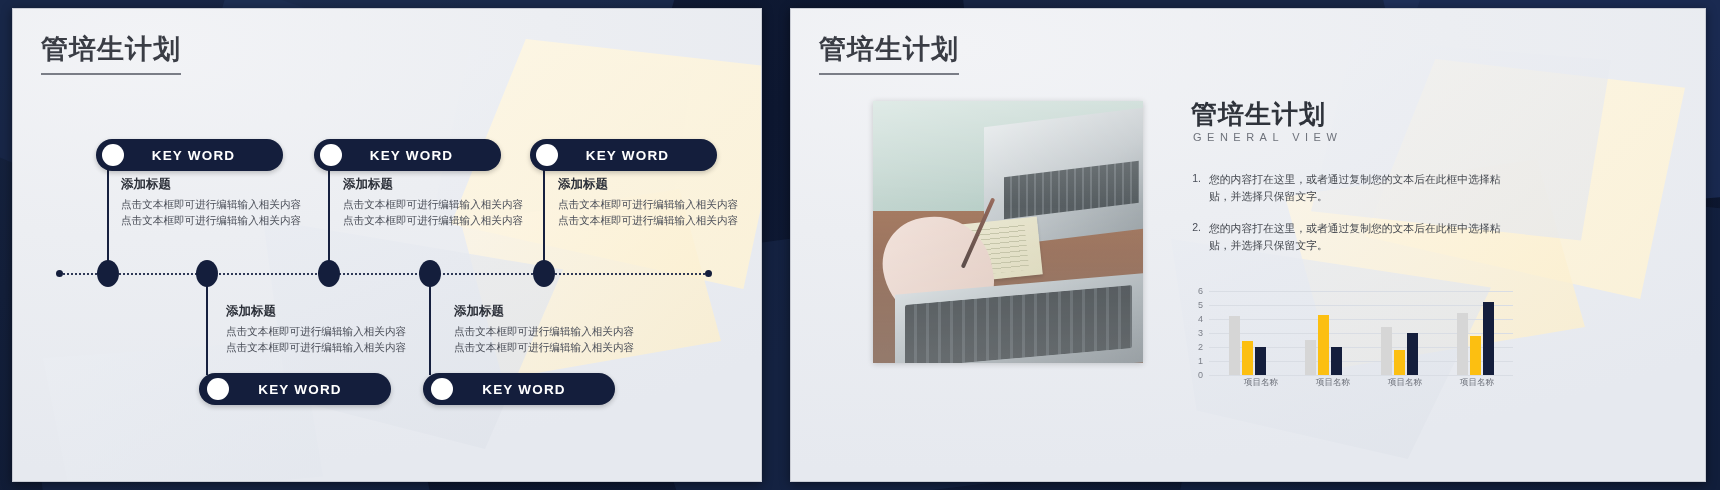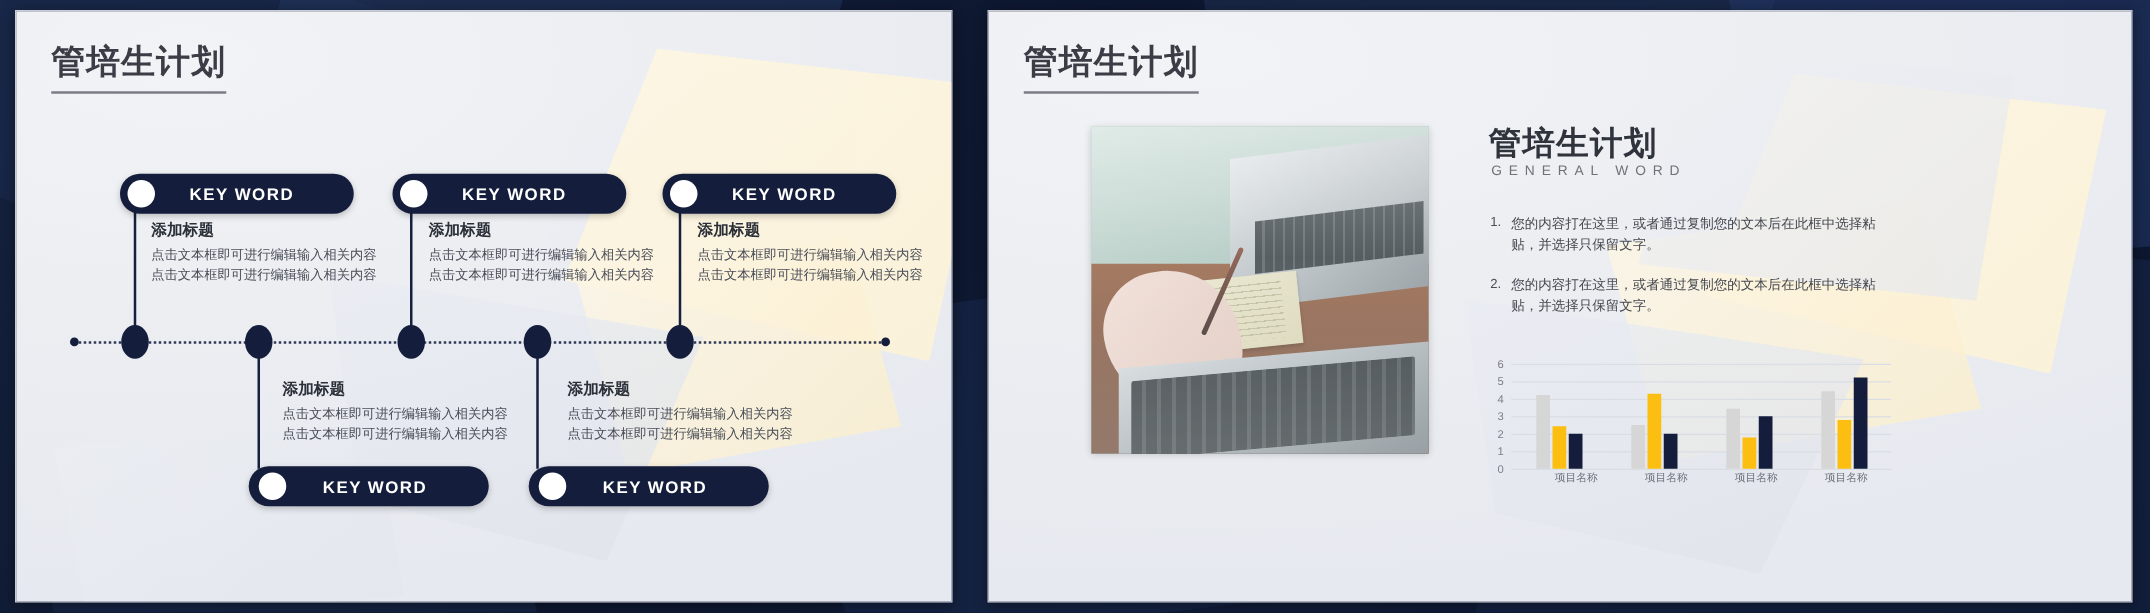--- a/index.html
+++ b/index.html
@@ -252,21 +252,21 @@
     <div class="ph-pad"></div>
     <div class="ph-hand"></div>
     <div class="ph-pen"></div>
     <div class="ph-pencils"></div>
     <div class="ph-lap2"></div>
     <div class="ph-keys"></div>
     <div class="ph-veil"></div>
   </div>
 
   <div id="rt-title">管培生计划</div>
-  <div id="rt-sub">GENERAL WORD</div>
+  <div id="rt-sub">GENERAL VIEW</div>
 
   <div class="rlist">
     <div class="rli">
       <div class="num">1.</div>
       <div class="txt">您的内容打在这里，或者通过复制您的文本后在此框中选择粘贴，并选择只保留文字。</div>
     </div>
     <div class="rli">
       <div class="num">2.</div>
       <div class="txt">您的内容打在这里，或者通过复制您的文本后在此框中选择粘贴，并选择只保留文字。</div>
     </div>

